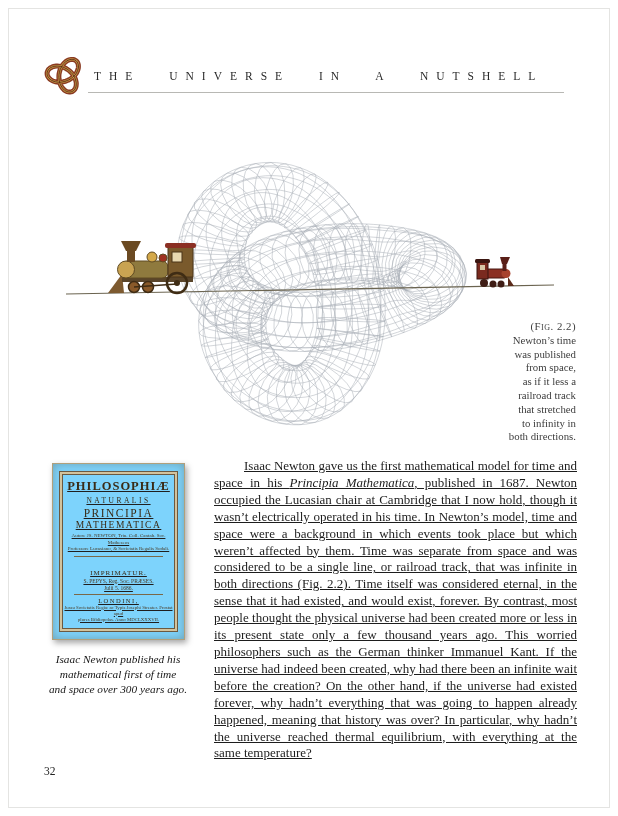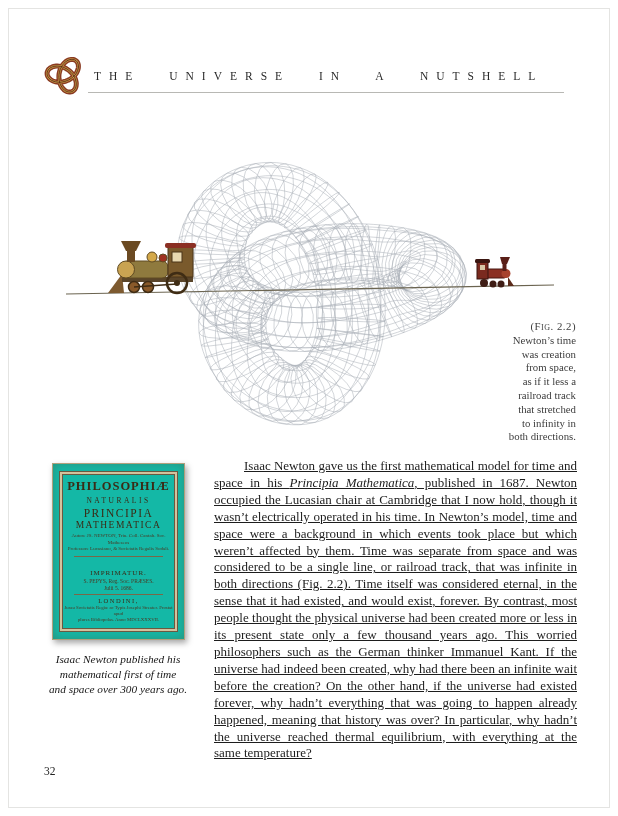--- a/index.html
+++ b/index.html
@@ -34,25 +34,26 @@
   #track-svg { z-index:3; }
   .fig-caption {
     position:absolute; left:446px; top:320px; width:130px;
     text-align:right; font-size:10.8px; line-height:13.8px; color:#3d3d3d;
     z-index:4;
   }
   .fig-caption .sc { font-variant:small-caps; letter-spacing:0.5px; }
   
   .cover {
     position:absolute; left:52px; top:463px; width:133px; height:177px;
-    background:#14b8a6;
+    background:#7dd3fc;
     border:1px solid #b0a07c;
     box-shadow:2px 3px 6px rgba(0,0,0,0.35), inset 0 0 10px rgba(90,70,40,0.35);
     padding:7px 6px;
     z-index:2;
+    text-decoration:underline;
   }
   .cover-inner {
     height:100%;
     border:1px solid #6b5940;
     box-shadow:inset 0 0 0 2px #d2c39e, inset 0 0 0 3px #6b5940;
     padding:7px 4px 3px;
     text-align:center; color:#3a2b16; overflow:hidden;
   }
   .cv-t1 { font-size:12.5px; font-weight:bold; letter-spacing:1px; }
   .cv-t2 { font-size:7.5px; letter-spacing:2.5px; margin-top:2px; }
@@ -239,21 +240,21 @@
     <rect x="440" y="147" width="5" height="5" fill="#d8c8a8"></rect>
     <circle cx="444" cy="165" r="4" fill="#3f1d15"></circle>
     <circle cx="453" cy="166" r="3.5" fill="#3f1d15"></circle>
     <circle cx="461" cy="166" r="3.5" fill="#3f1d15"></circle>
   </g>
 </svg>
 
 <div class="fig-caption">
   <div class="sc">(Fig. 2.2)</div>
   <div>Newton’s time</div>
-  <div>was creation</div>
+  <div>was published</div>
   <div>from space,</div>
   <div>as if it less a</div>
   <div>railroad track</div>
   <div>that stretched</div>
   <div>to infinity in</div>
   <div>both directions.</div>
 </div>
 
 <div class="cover">
   <div class="cover-inner">

